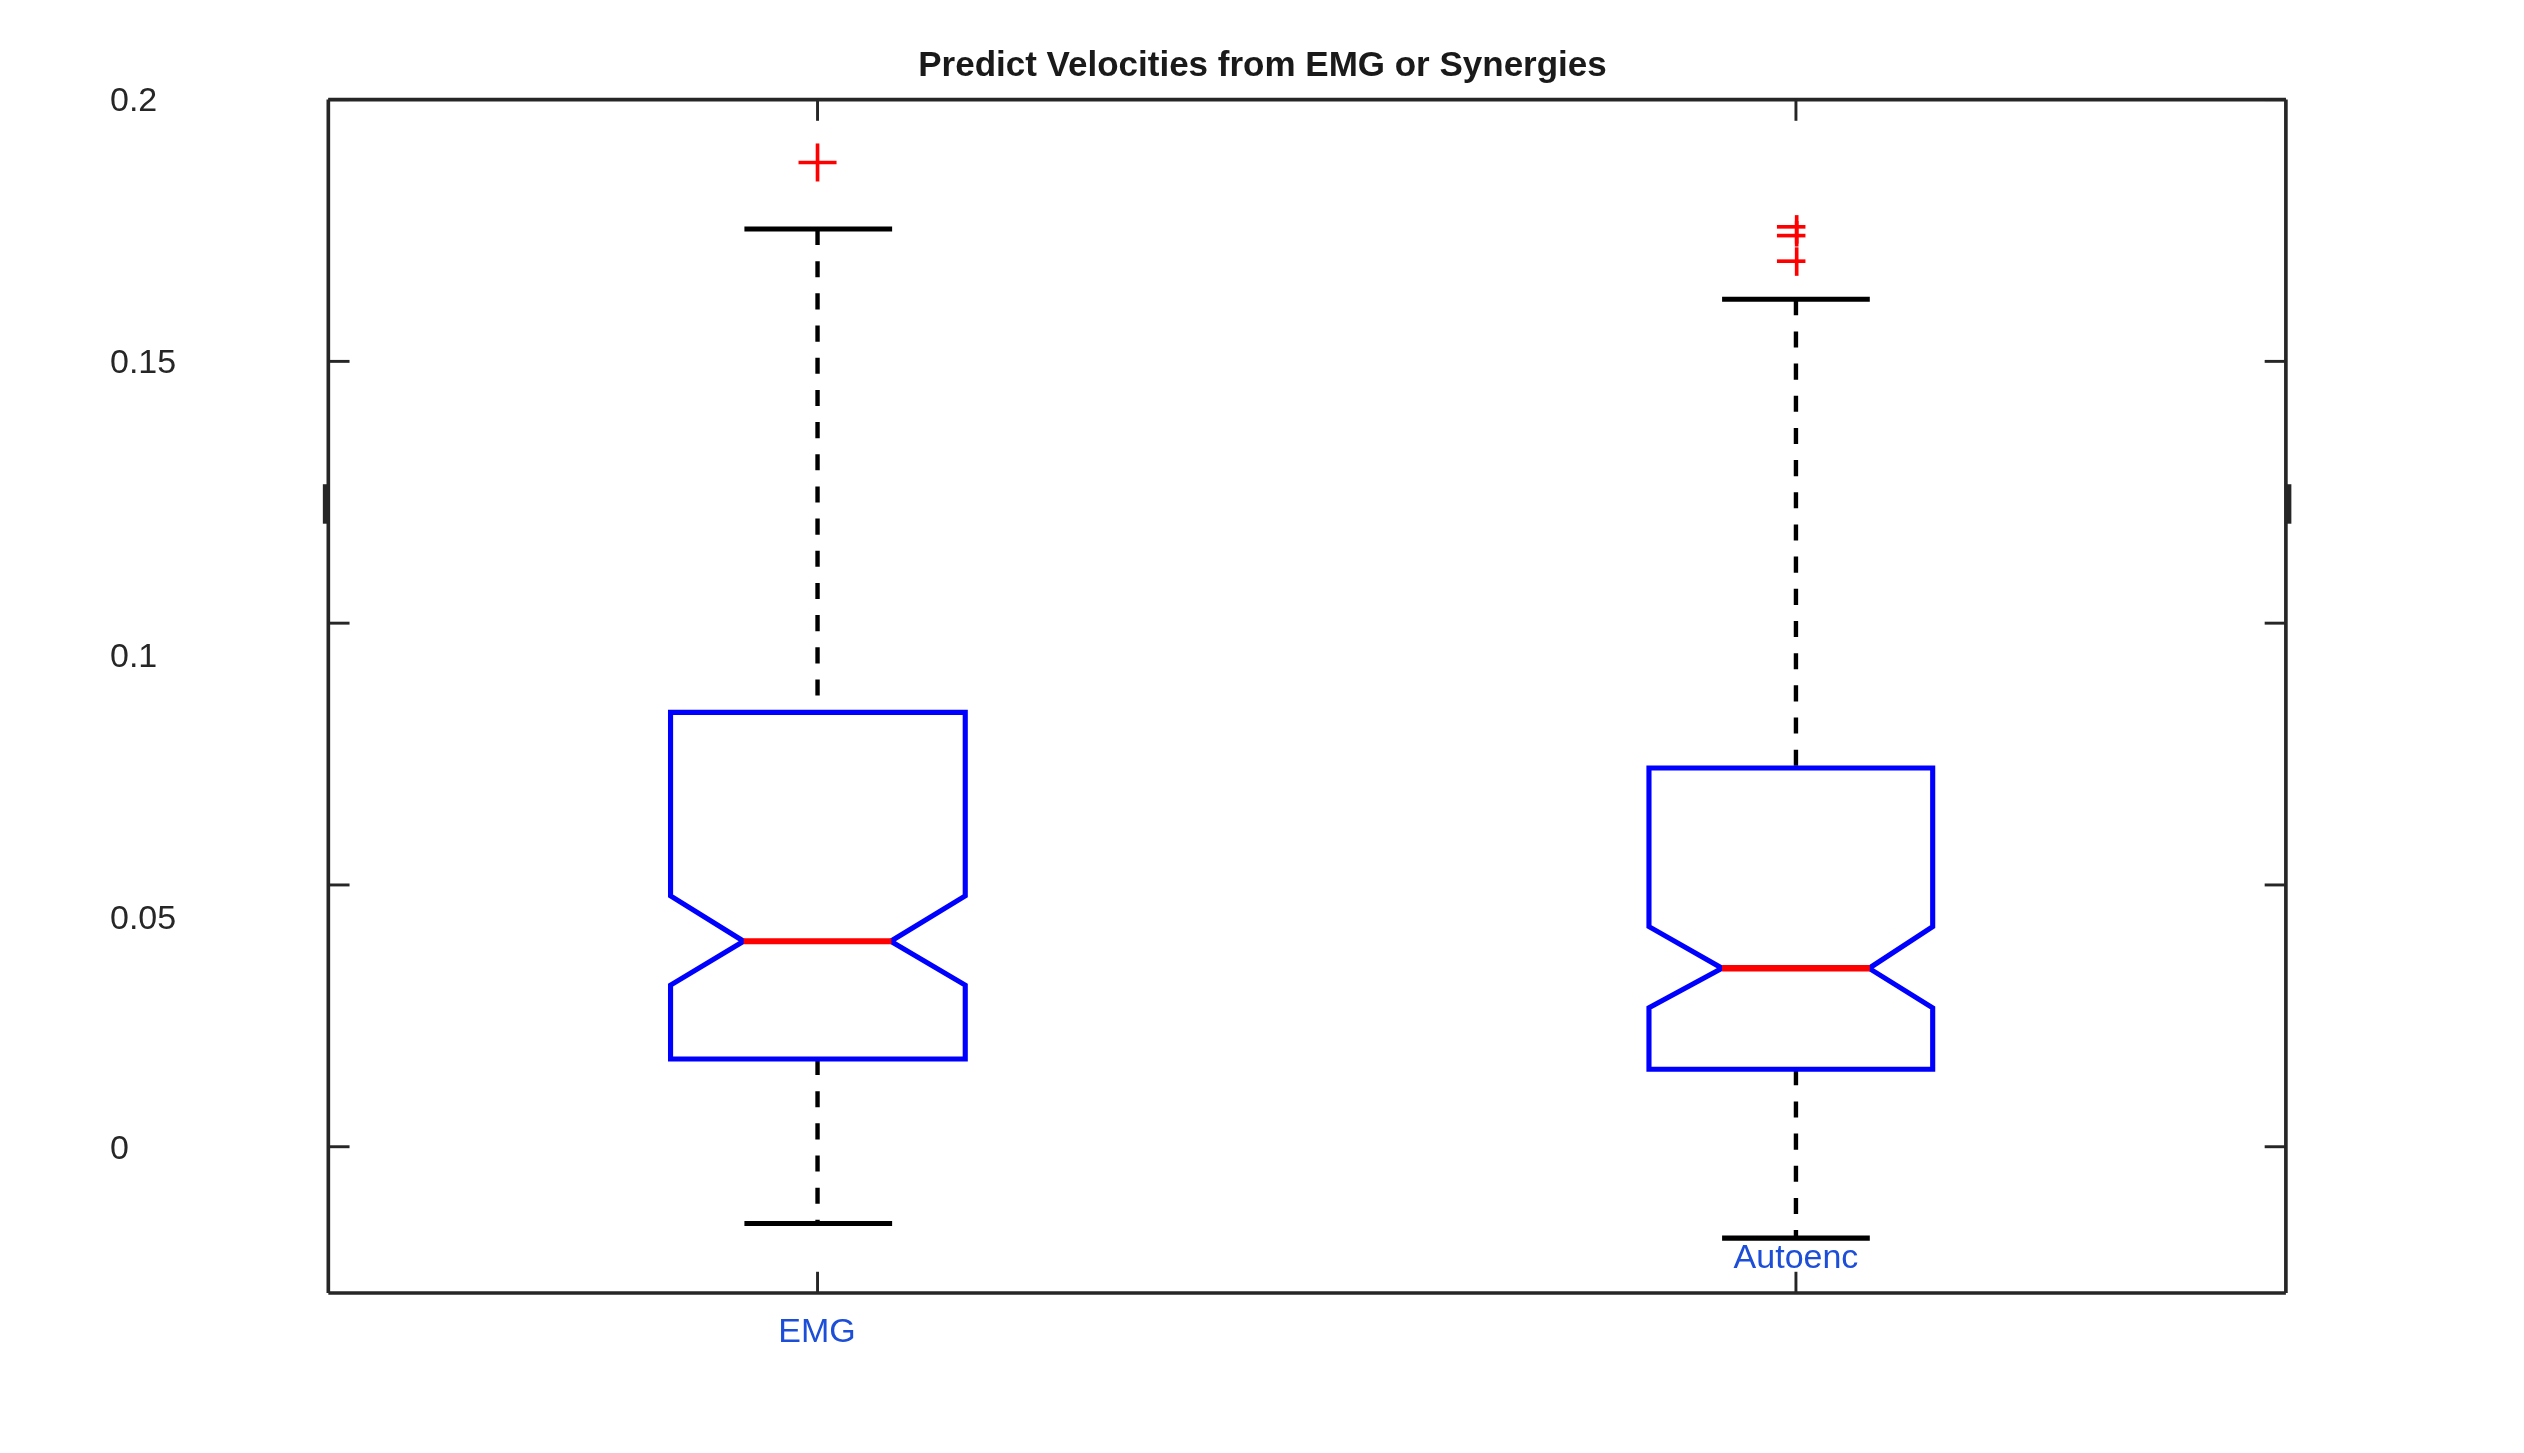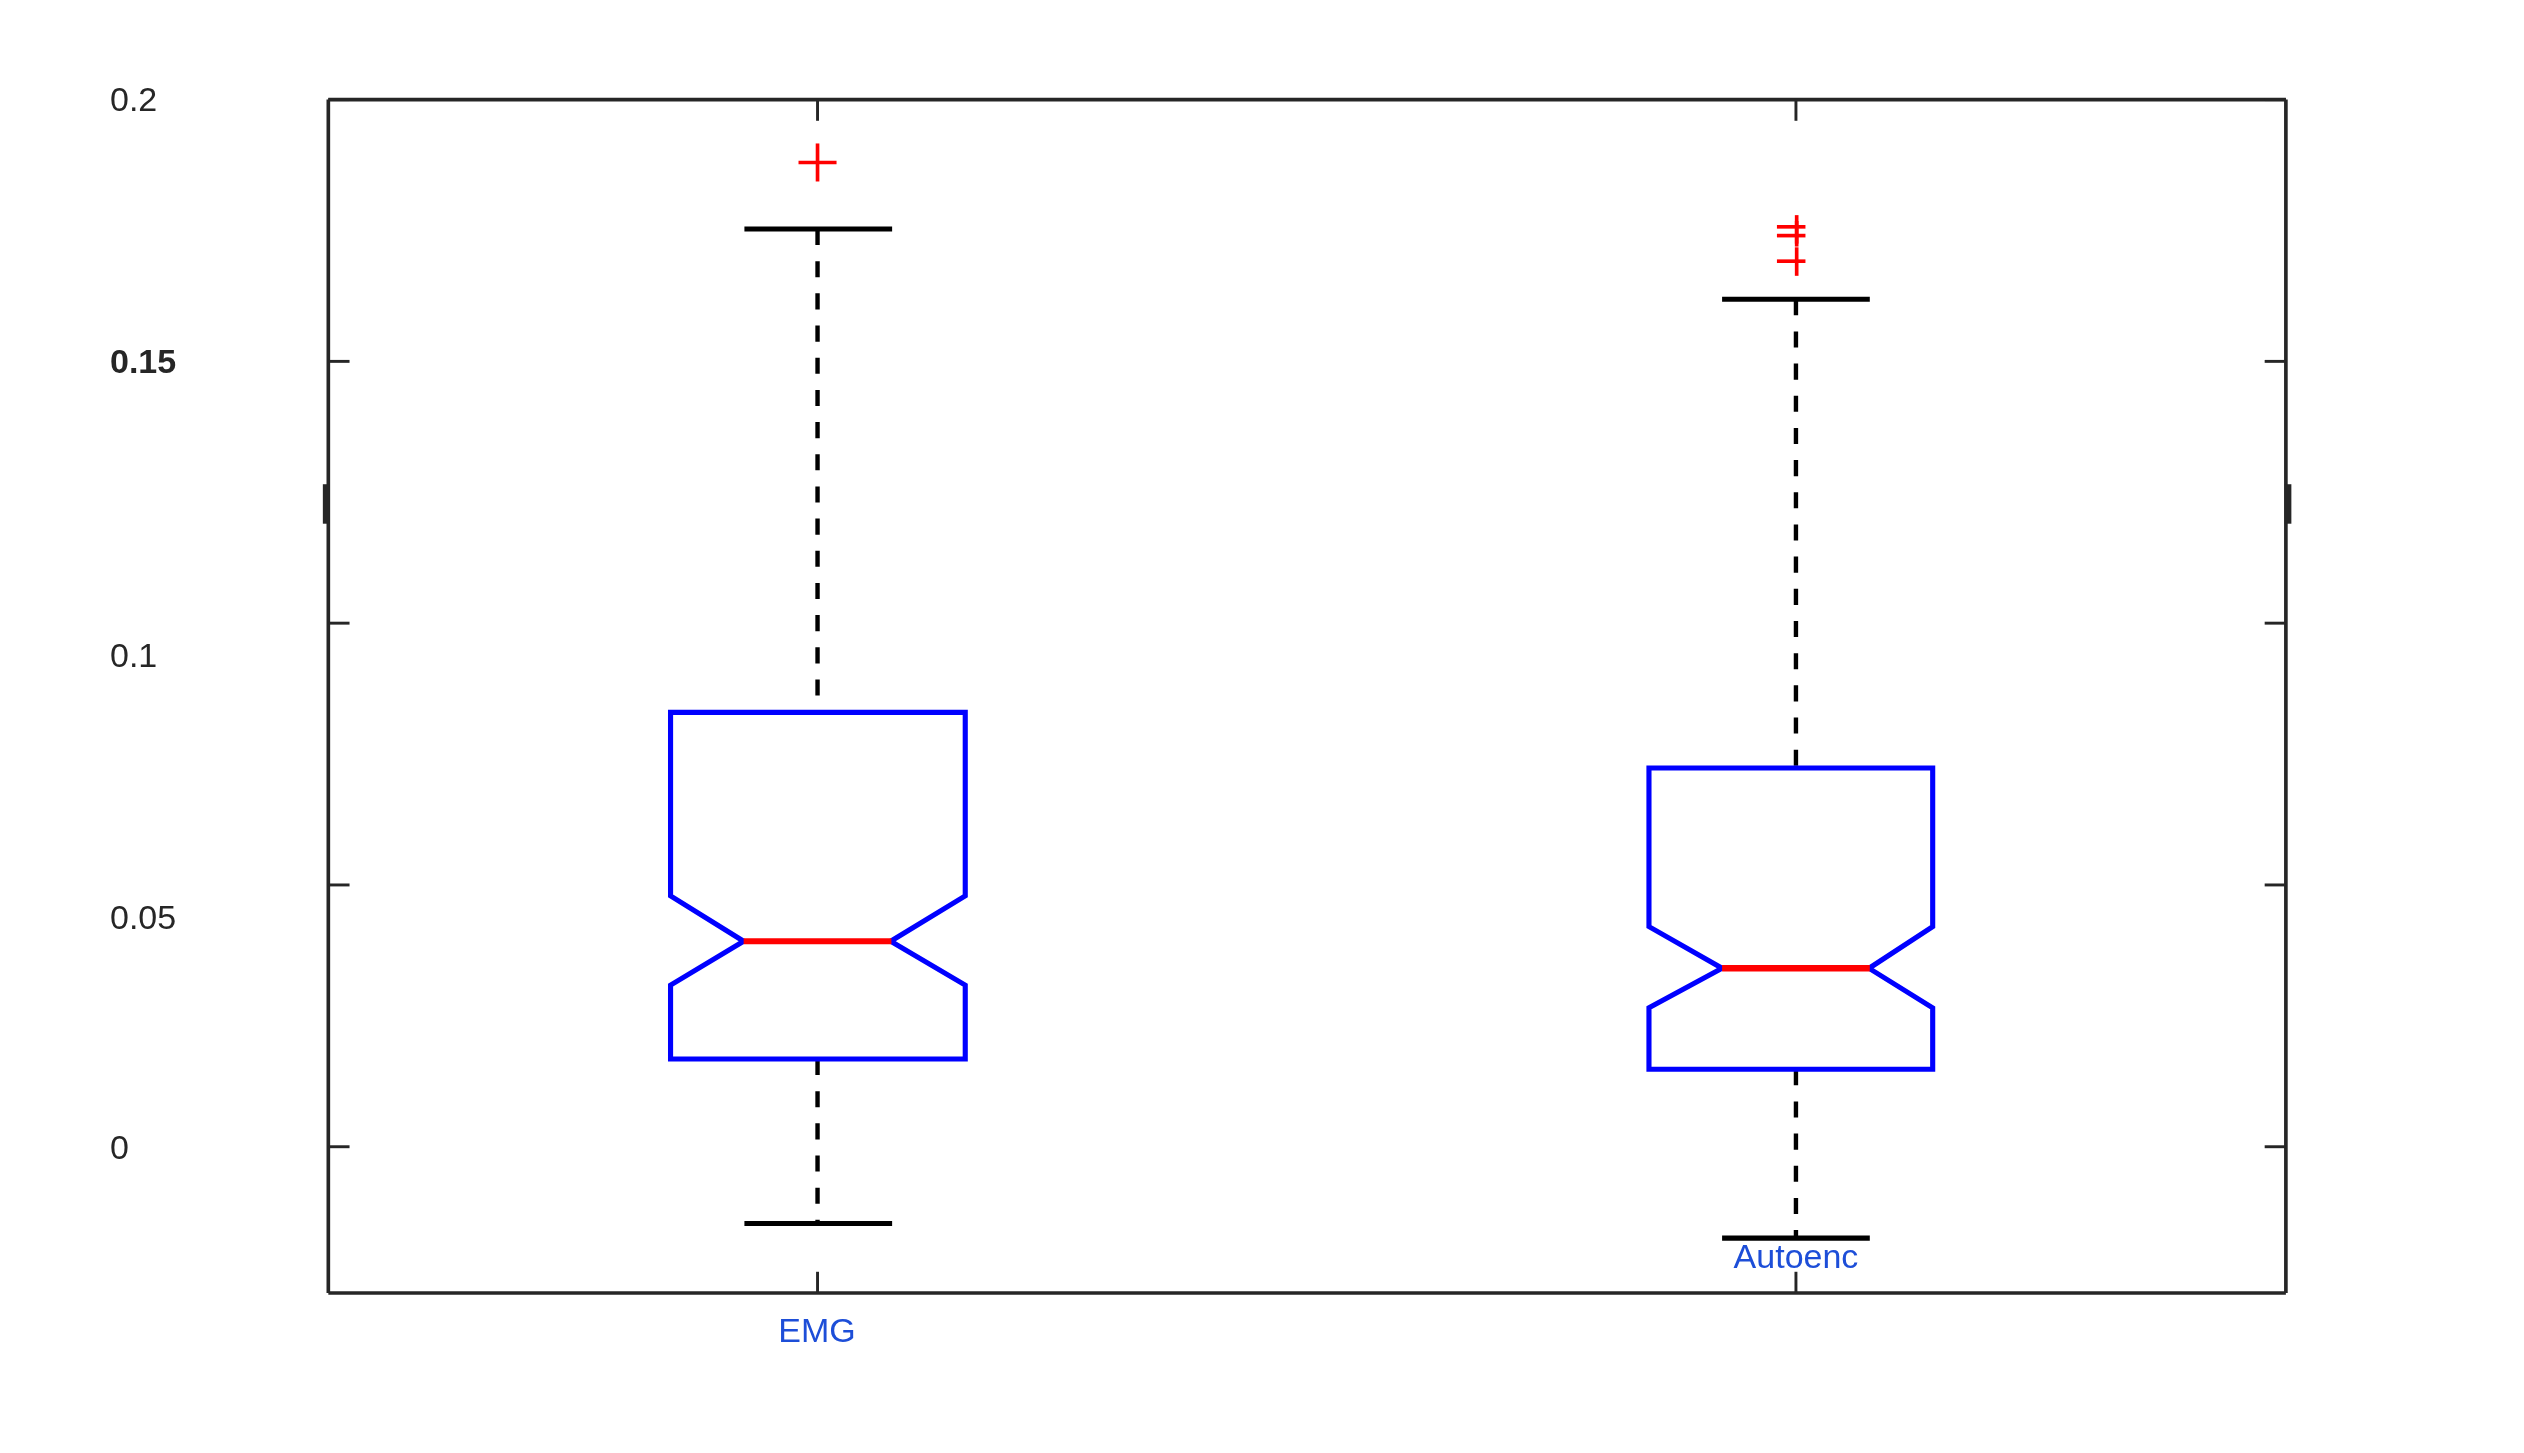--- a/index.html
+++ b/index.html
@@ -52,23 +52,24 @@
     color: #1d4ed8;
     font-family: "Liberation Sans", sans-serif;
     white-space: nowrap;
   }
 </style>
 </head>
 <body>
 
 <div id="figure">
 
+  <div id="chart-title">Predict Velocities from EMG or Synergies</div>
 
   <div class="ytick-label" style="left:110px; top:99px; width:117px; transform:translateY(-50%);">0.2</div>
-  <div class="ytick-label" style="left:110px; top:361px; width:117px; transform:translateY(-50%);font-weight:bold;">0.15</div>
+  <div class="ytick-label" style="left:110px; top:361px; width:117px; transform:translateY(-50%);">0.15</div>
   <div class="ytick-label" style="left:110px; top:655px; width:117px; transform:translateY(-50%);">0.1</div>
   <div class="ytick-label" style="left:110px; top:917px; width:117px; transform:translateY(-50%);">0.05</div>
   <div class="ytick-label" style="left:110px; top:1147px; width:117px; transform:translateY(-50%);">0</div>
 
   <div class="xtick-label" style="left:671px; top:1311px; width:292px;">EMG</div>
   <div class="xtick-label" style="left:1650px; top:1237px; width:292px;">Autoenc</div>
 
   <svg id="plot-svg" width="2525" height="1454" viewBox="0 0 3453 1988">
 
     <g id="axes-frame">

